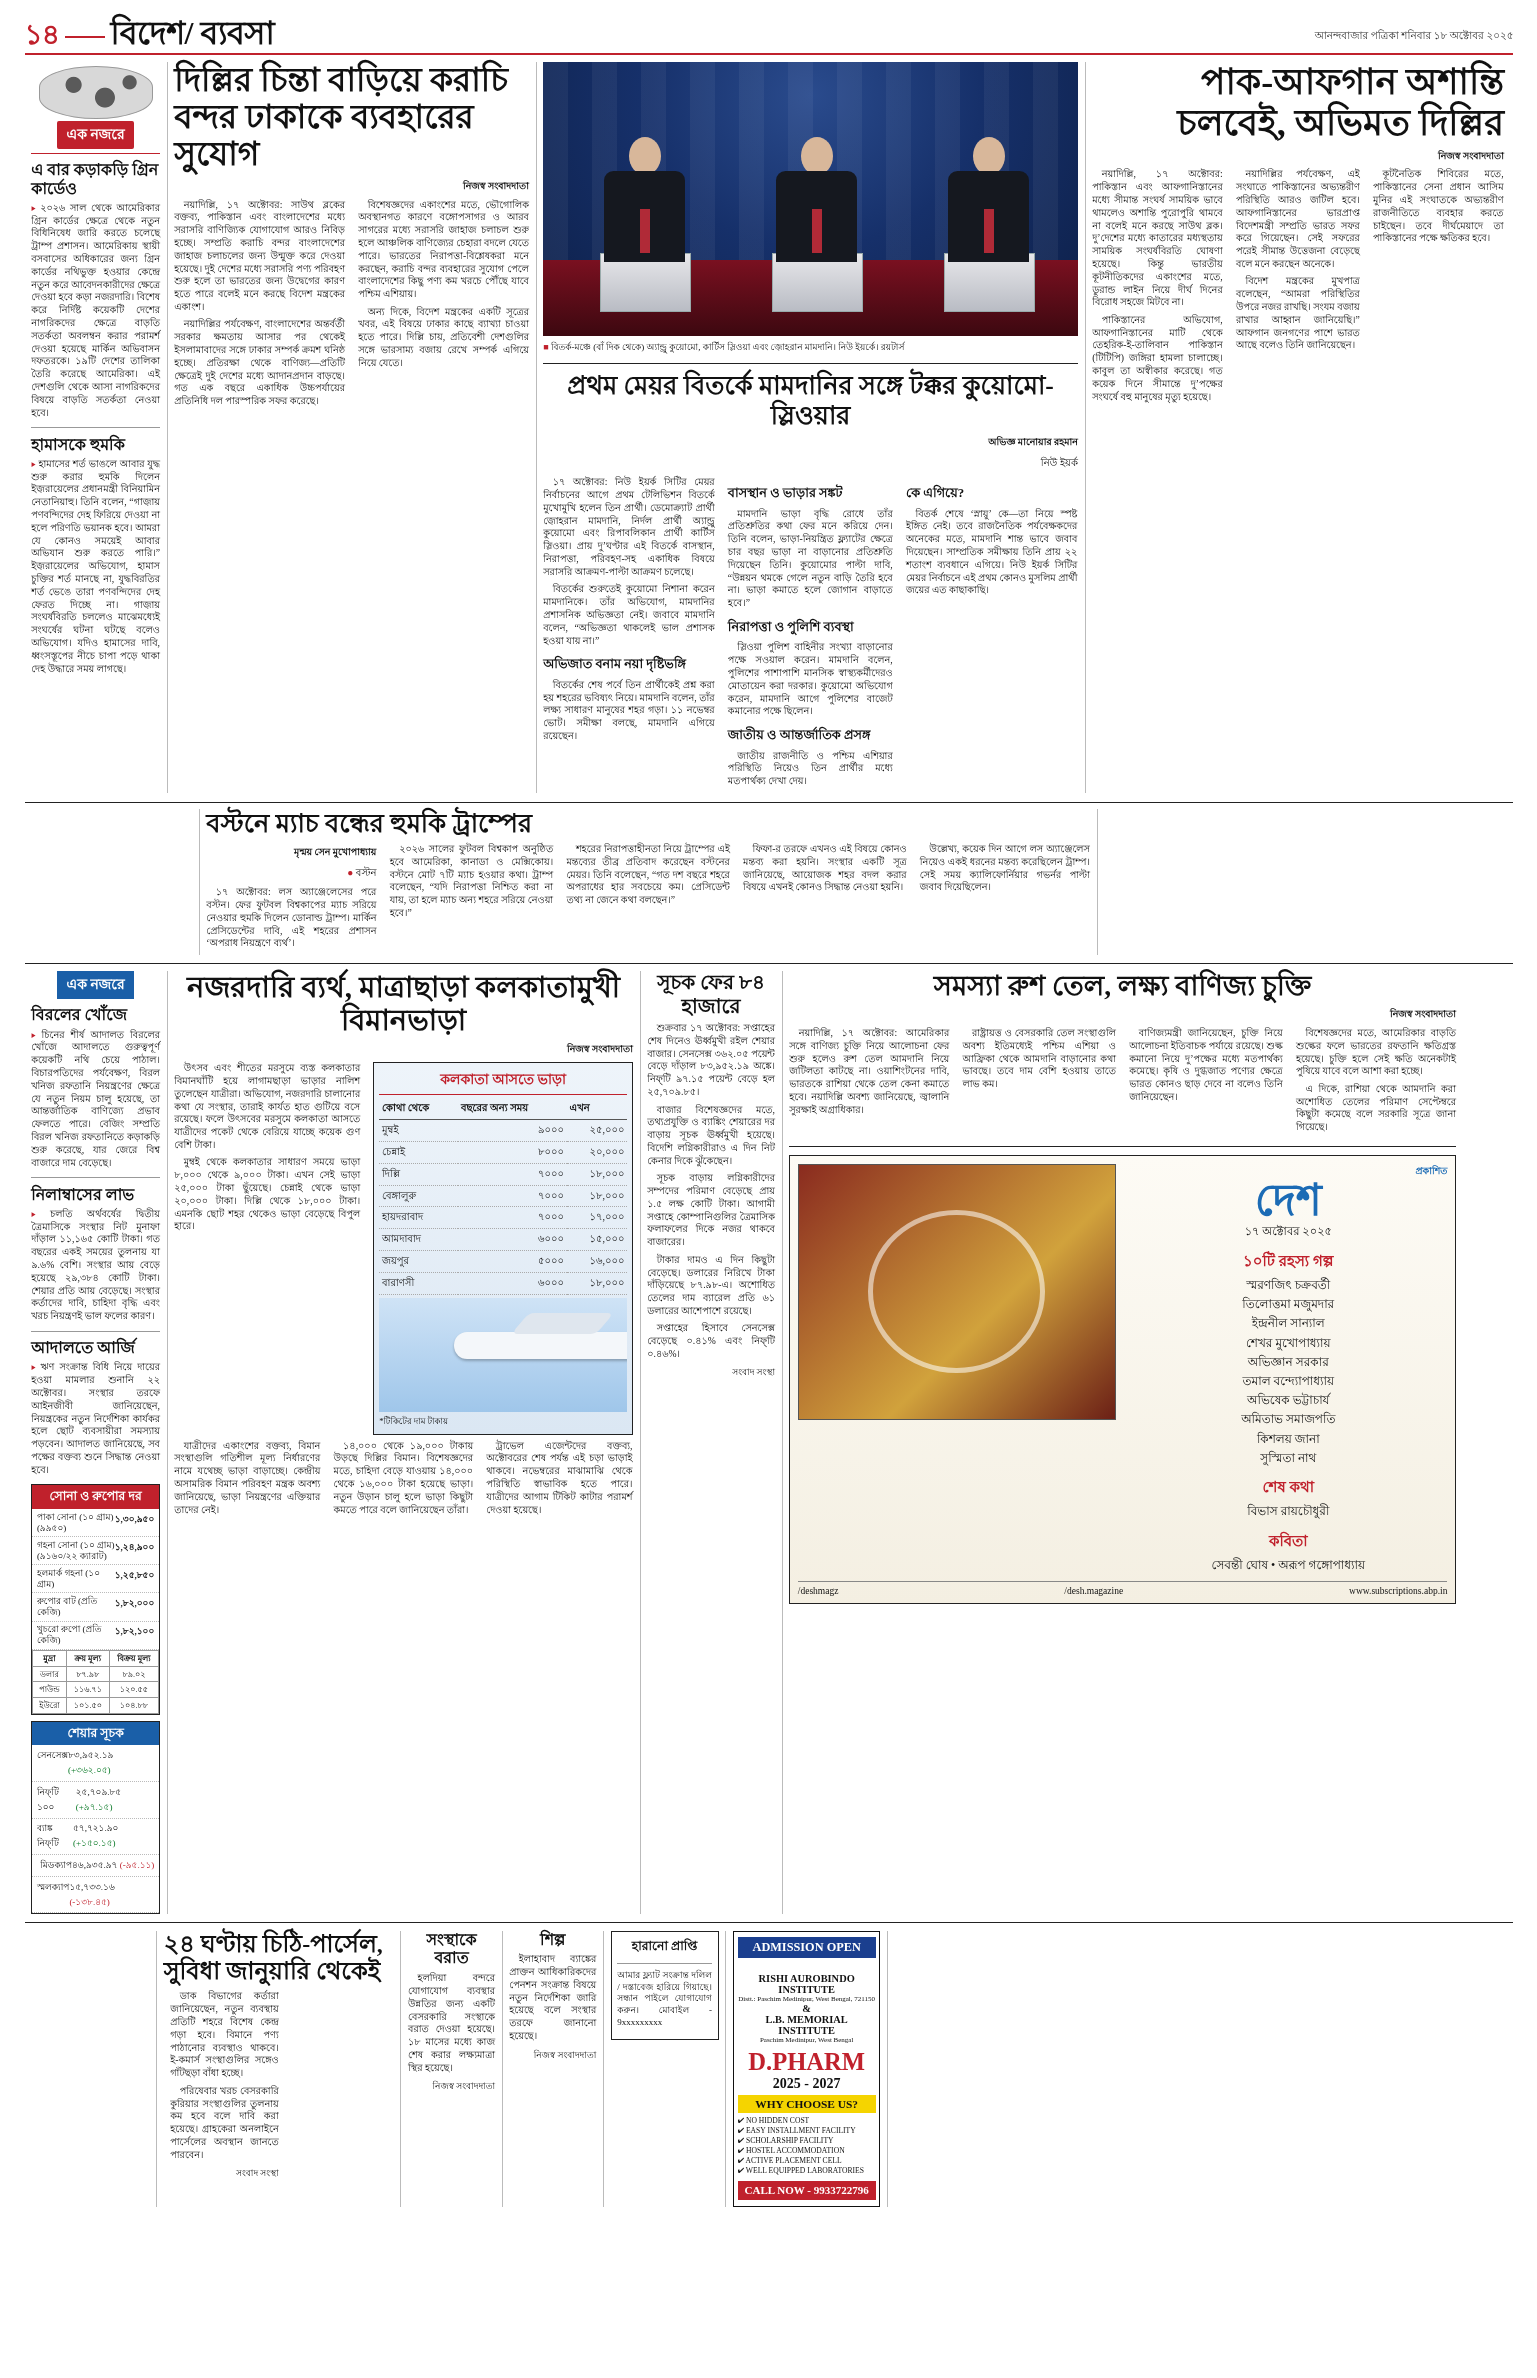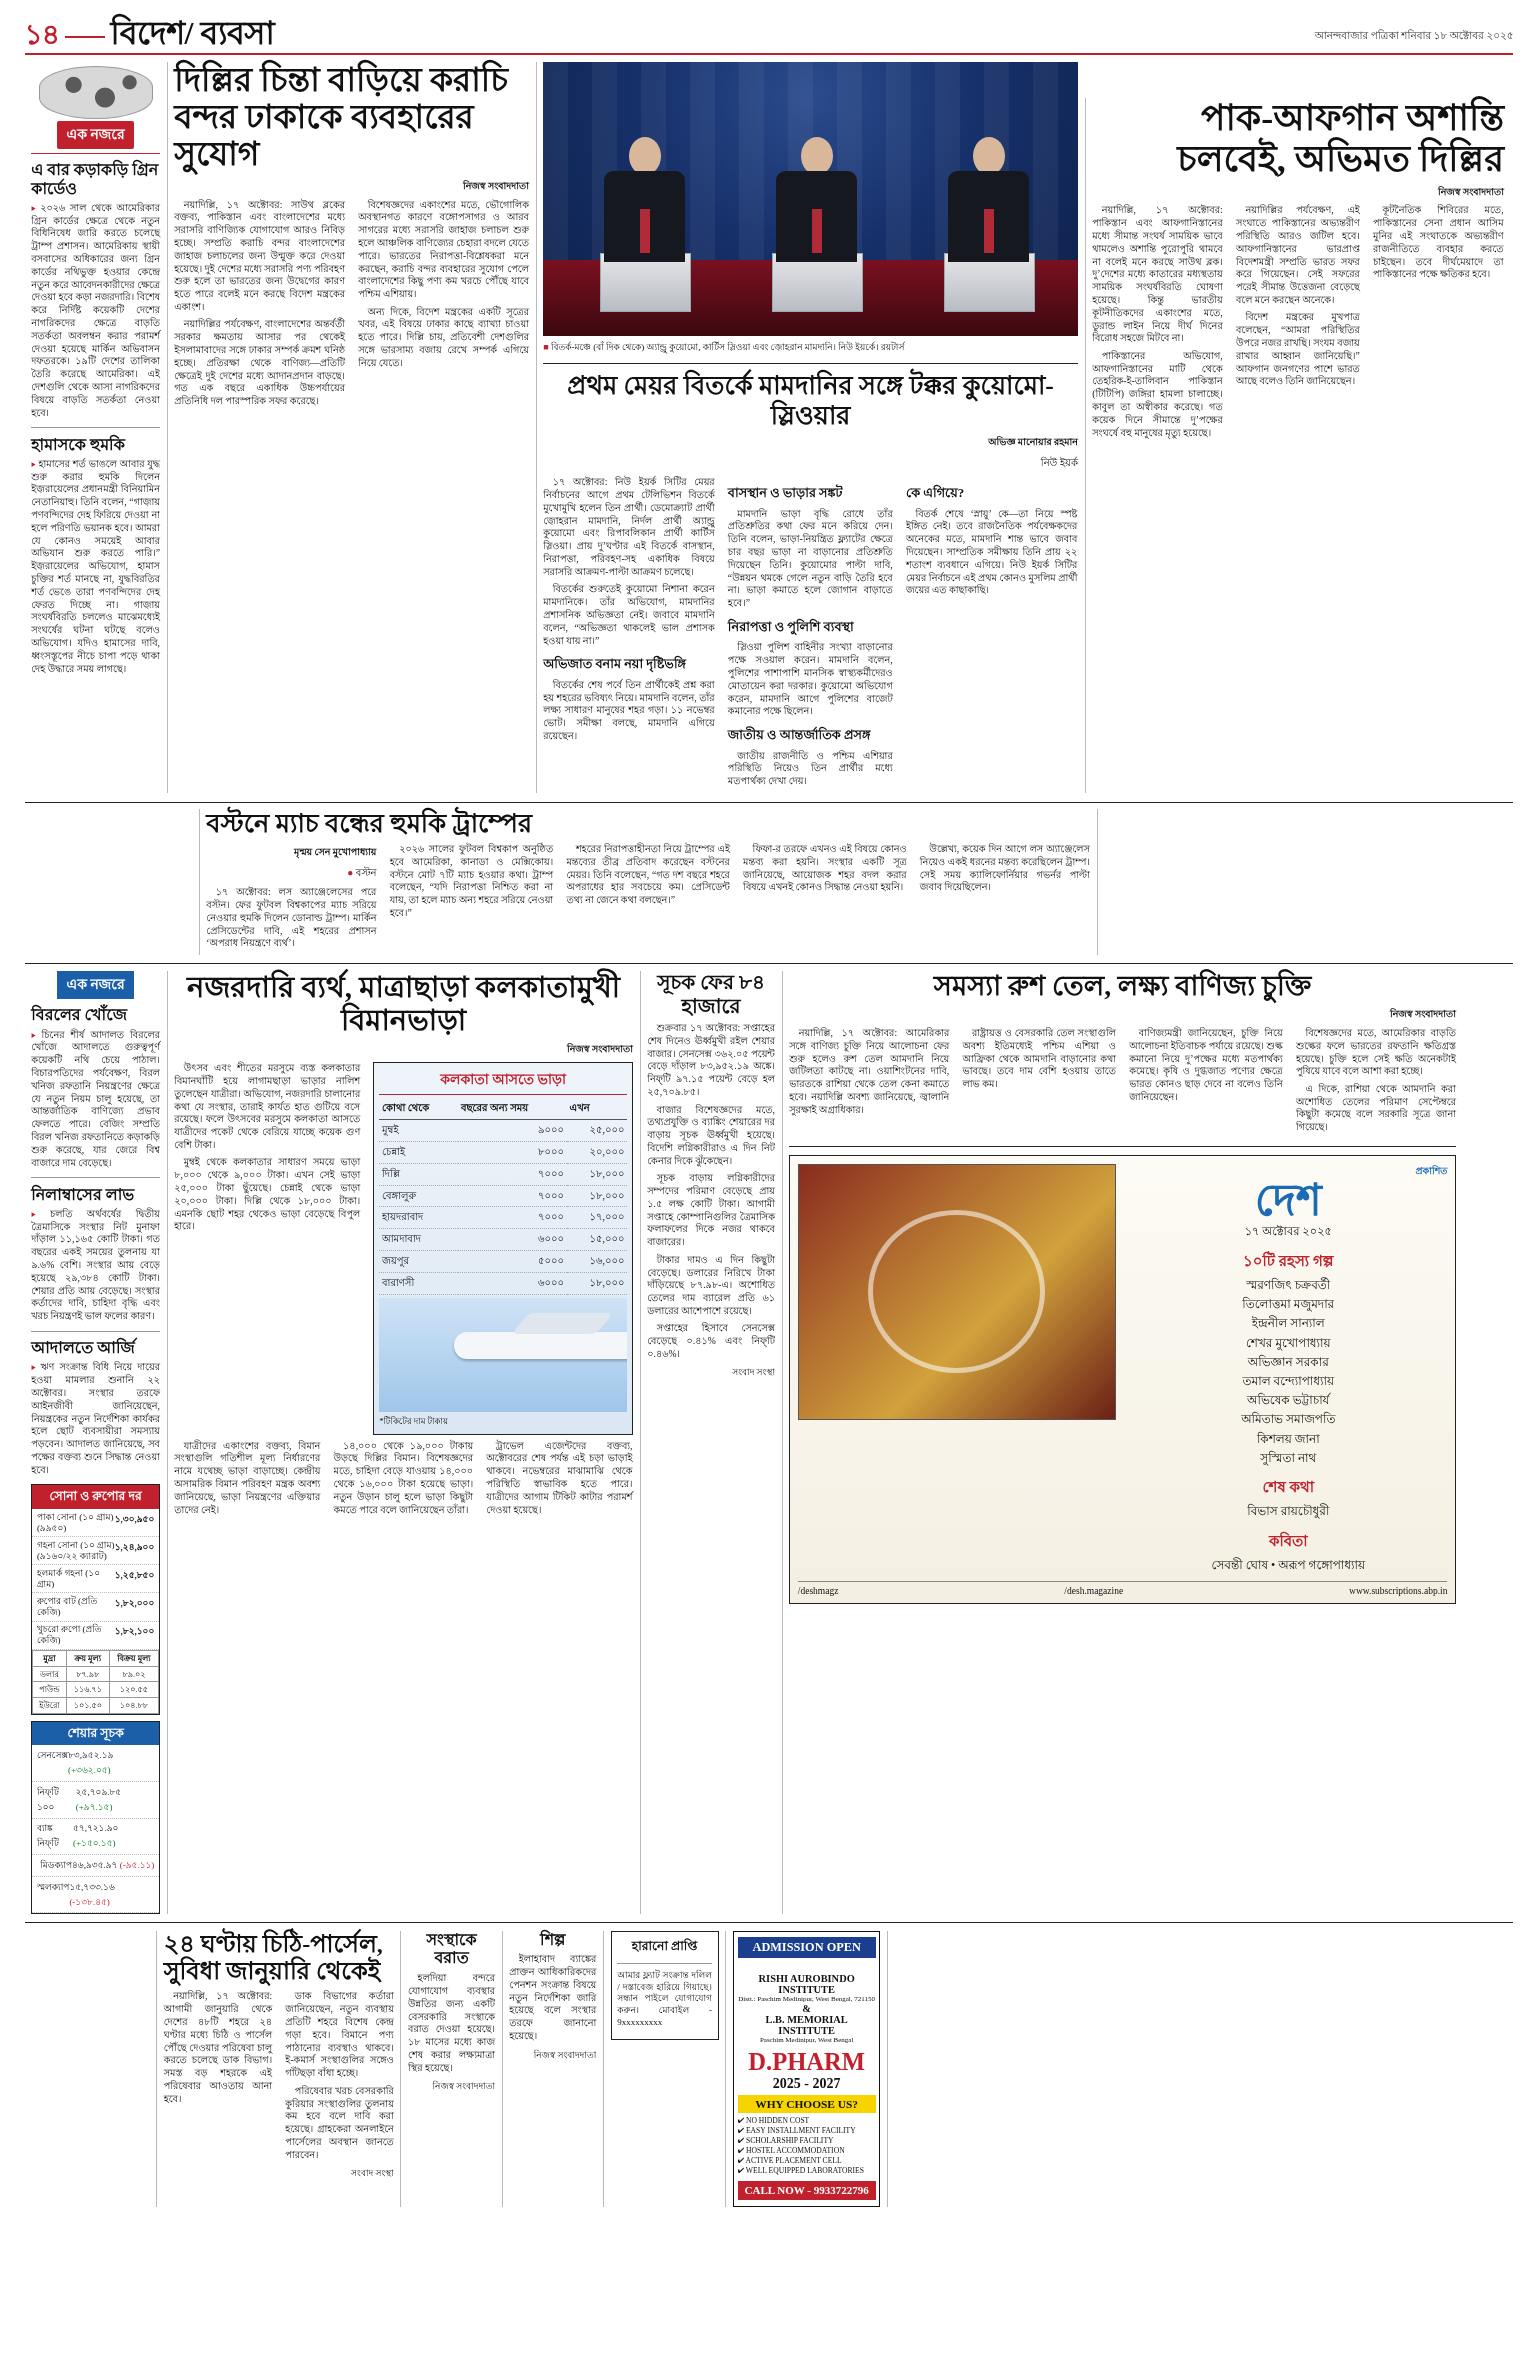--- a/index.html
+++ b/index.html
@@ -213,21 +213,21 @@
           <h4 class="sub">জাতীয় ও আন্তর্জাতিক প্রসঙ্গ</h4>
           <p>জাতীয় রাজনীতি ও পশ্চিম এশিয়ার পরিস্থিতি নিয়েও তিন প্রার্থীর মধ্যে মতপার্থক্য দেখা দেয়।</p>
         </div>
         <div class="col" style="width:33.3%;padding-right:0;">
           <h4 class="sub">কে এগিয়ে?</h4>
           <p>বিতর্ক শেষে ‘স্নায়ু’ কে—তা নিয়ে স্পষ্ট ইঙ্গিত নেই। তবে রাজনৈতিক পর্যবেক্ষকদের অনেকের মতে, মামদানি শান্ত ভাবে জবাব দিয়েছেন। সাম্প্রতিক সমীক্ষায় তিনি প্রায় ২২ শতাংশ ব্যবধানে এগিয়ে। নিউ ইয়র্ক সিটির মেয়র নির্বাচনে এই প্রথম কোনও মুসলিম প্রার্থী জয়ের এত কাছাকাছি।</p>
         </div>
       </div>
     </div>
 
-    <div class="col vr" style="width:426px;margin-top:36px;">
+    <div class="col vr" style="width:426px;">
       <h1 class="head right" style="font-size:36px;">পাক-আফগান অশান্তি চলবেই, অভিমত দিল্লির</h1>
       <div class="byline">নিজস্ব সংবাদদাতা</div>
       <div class="cols body-col">
         <div class="col" style="width:33.3%;padding-left:0;">
           <p>নয়াদিল্লি, ১৭ অক্টোবর: পাকিস্তান এবং আফগানিস্তানের মধ্যে সীমান্ত সংঘর্ষ সাময়িক ভাবে থামলেও অশান্তি পুরোপুরি থামবে না বলেই মনে করছে সাউথ ব্লক। দু’দেশের মধ্যে কাতারের মধ্যস্থতায় সাময়িক সংঘর্ষবিরতি ঘোষণা হয়েছে। কিন্তু ভারতীয় কূটনীতিকদের একাংশের মতে, ডুরান্ড লাইন নিয়ে দীর্ঘ দিনের বিরোধ সহজে মিটবে না।</p>
           <p>পাকিস্তানের অভিযোগ, আফগানিস্তানের মাটি থেকে তেহরিক-ই-তালিবান পাকিস্তান (টিটিপি) জঙ্গিরা হামলা চালাচ্ছে। কাবুল তা অস্বীকার করেছে। গত কয়েক দিনে সীমান্তে দু’পক্ষের সংঘর্ষে বহু মানুষের মৃত্যু হয়েছে।</p>
         </div>
         <div class="col" style="width:33.3%;">
           <p>নয়াদিল্লির পর্যবেক্ষণ, এই সংঘাতে পাকিস্তানের অভ্যন্তরীণ পরিস্থিতি আরও জটিল হবে। আফগানিস্তানের ভারপ্রাপ্ত বিদেশমন্ত্রী সম্প্রতি ভারত সফর করে গিয়েছেন। সেই সফরের পরেই সীমান্ত উত্তেজনা বেড়েছে বলে মনে করছেন অনেকে।</p>
           <p>বিদেশ মন্ত্রকের মুখপাত্র বলেছেন, “আমরা পরিস্থিতির উপরে নজর রাখছি। সংযম বজায় রাখার আহ্বান জানিয়েছি।” আফগান জনগণের পাশে ভারত আছে বলেও তিনি জানিয়েছেন।</p>
@@ -511,23 +511,20 @@
   </div>
 
   <div class="thick-rule" style="margin:7.6px 0;"></div>
 
   <div class="cols">
     <div class="col" style="width:142px;"></div>
 
     <div class="col vr" style="width:265px;">
       <h2 class="head" style="font-size:24px;">২৪ ঘণ্টায় চিঠি-পার্সেল, সুবিধা জানুয়ারি থেকেই</h2>
       <div class="cols body-col">
-        <div class="col" style="width:50%;padding-left:0;">
-          <p>নয়াদিল্লি, ১৭ অক্টোবর: আগামী জানুয়ারি থেকে দেশের ৪৮টি শহরে ২৪ ঘণ্টার মধ্যে চিঠি ও পার্সেল পৌঁছে দেওয়ার পরিষেবা চালু করতে চলেছে ডাক বিভাগ। সমস্ত বড় শহরকে এই পরিষেবার আওতায় আনা হবে।</p>
-        </div>
         <div class="col" style="width:50%;padding-right:0;">
           <p>ডাক বিভাগের কর্তারা জানিয়েছেন, নতুন ব্যবস্থায় প্রতিটি শহরে বিশেষ কেন্দ্র গড়া হবে। বিমানে পণ্য পাঠানোর ব্যবস্থাও থাকবে। ই-কমার্স সংস্থাগুলির সঙ্গেও গাঁটছড়া বাঁধা হচ্ছে।</p>
           <p>পরিষেবার খরচ বেসরকারি কুরিয়ার সংস্থাগুলির তুলনায় কম হবে বলে দাবি করা হয়েছে। গ্রাহকেরা অনলাইনে পার্সেলের অবস্থান জানতে পারবেন।</p>
           <div class="right" style="font-size:9px;">সংবাদ সংস্থা</div>
         </div>
       </div>
     </div>
 
     <div class="col vr" style="width:109px;">
       <h3 class="head center" style="font-size:16px;">সংস্থাকে বরাত</h3>

